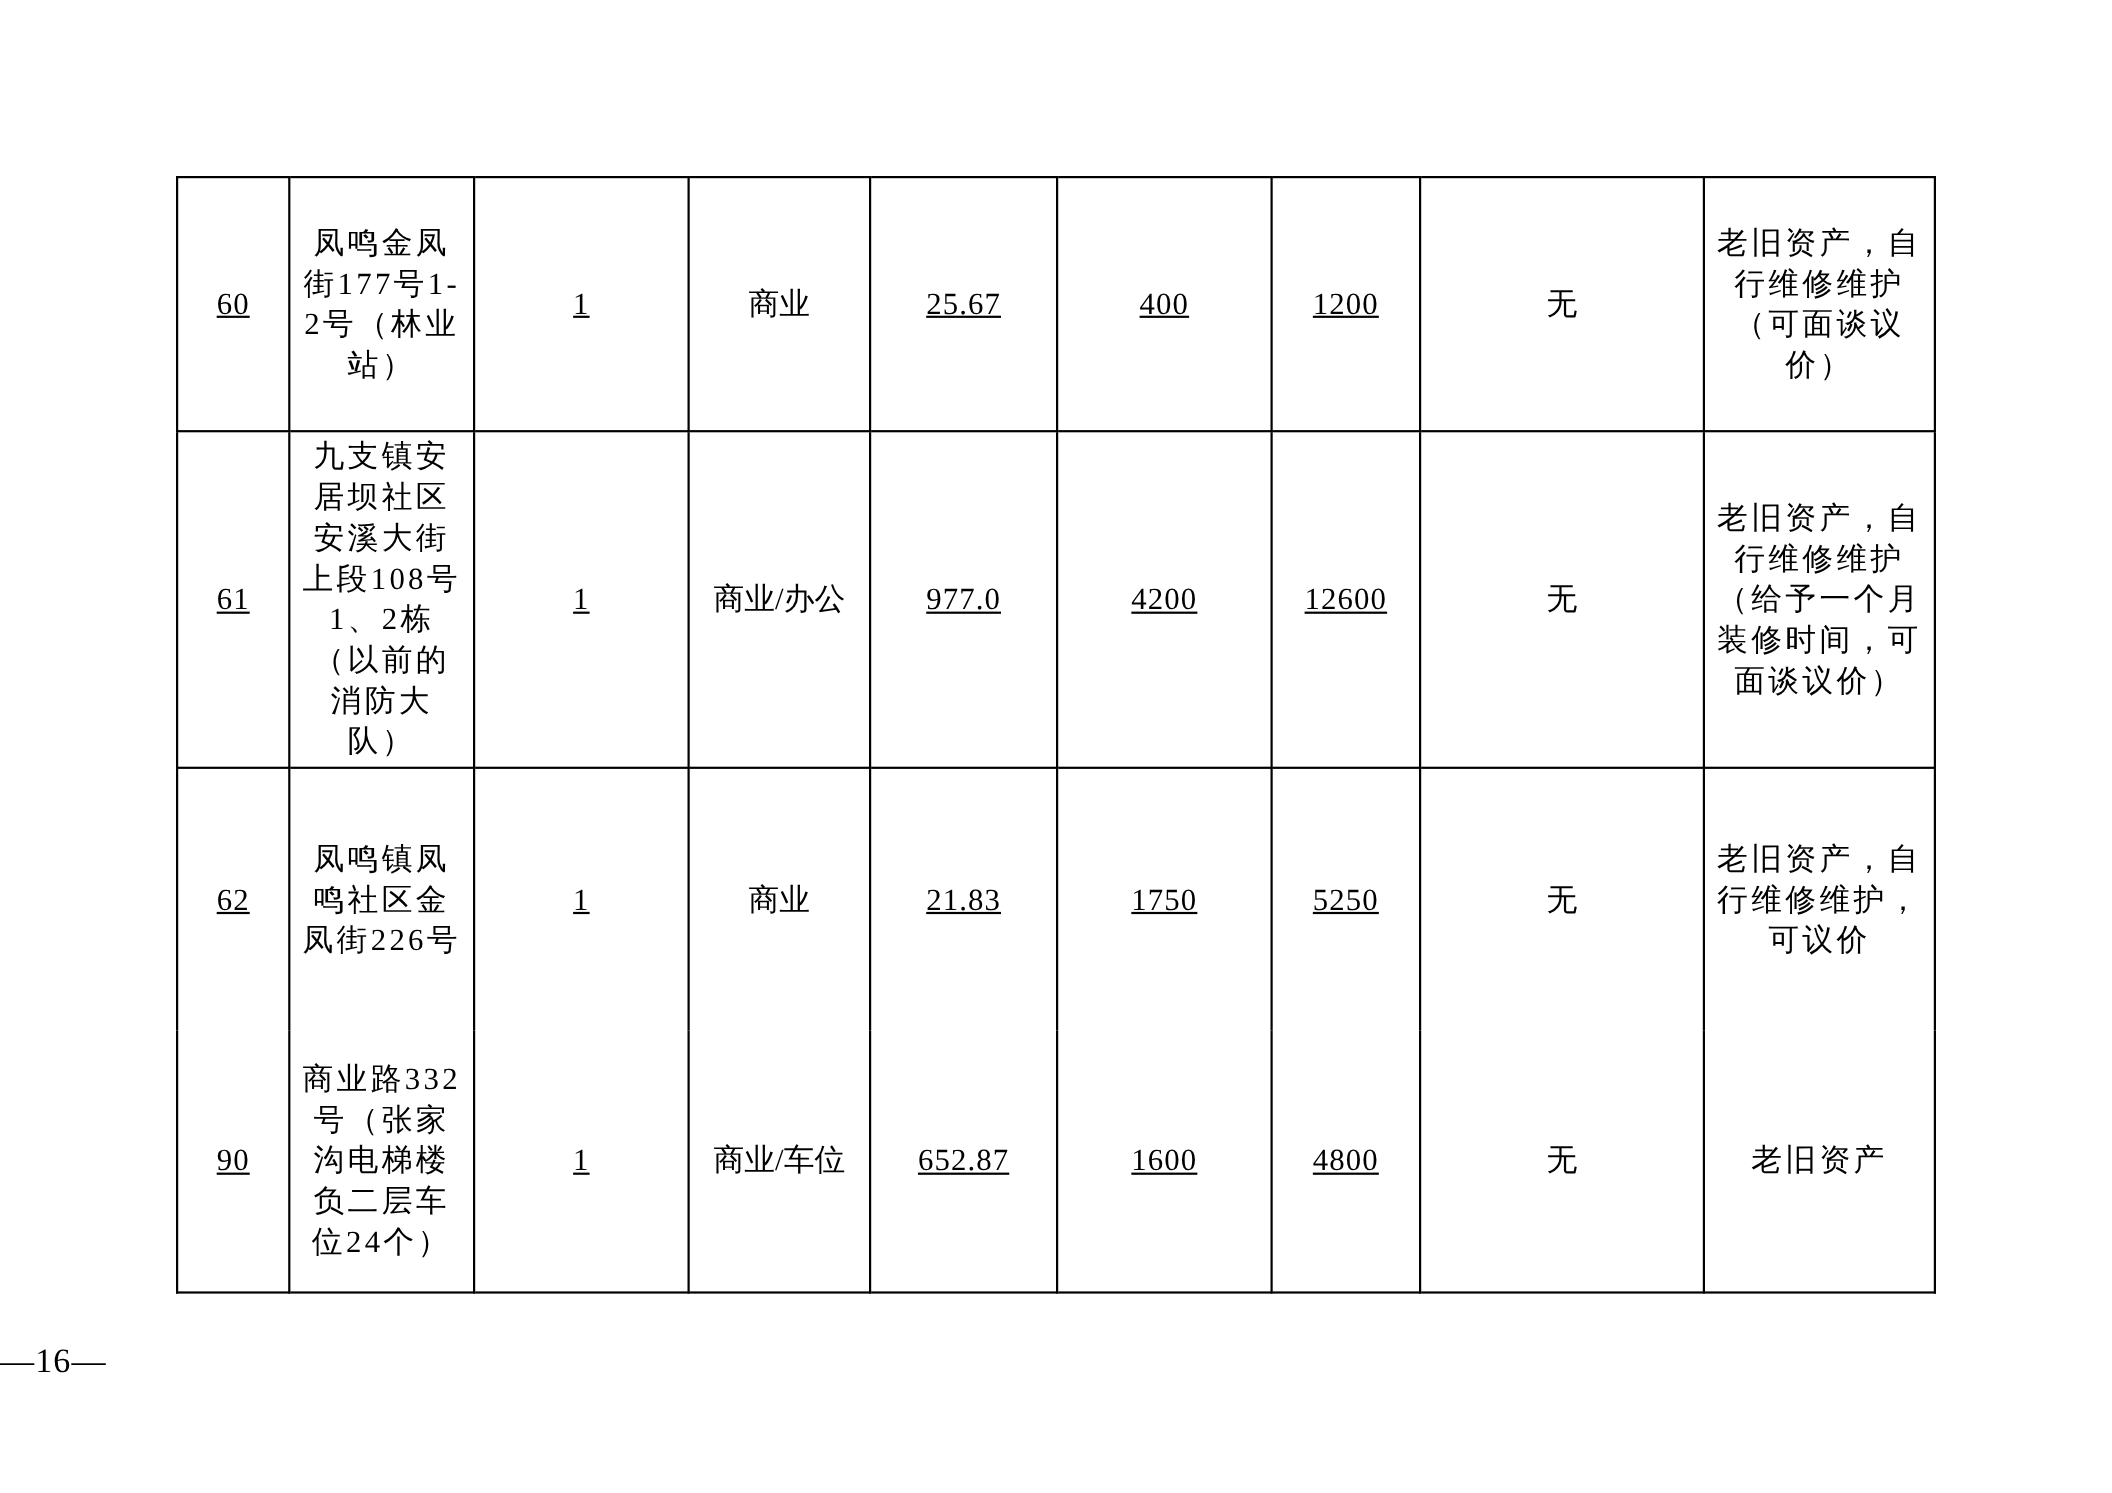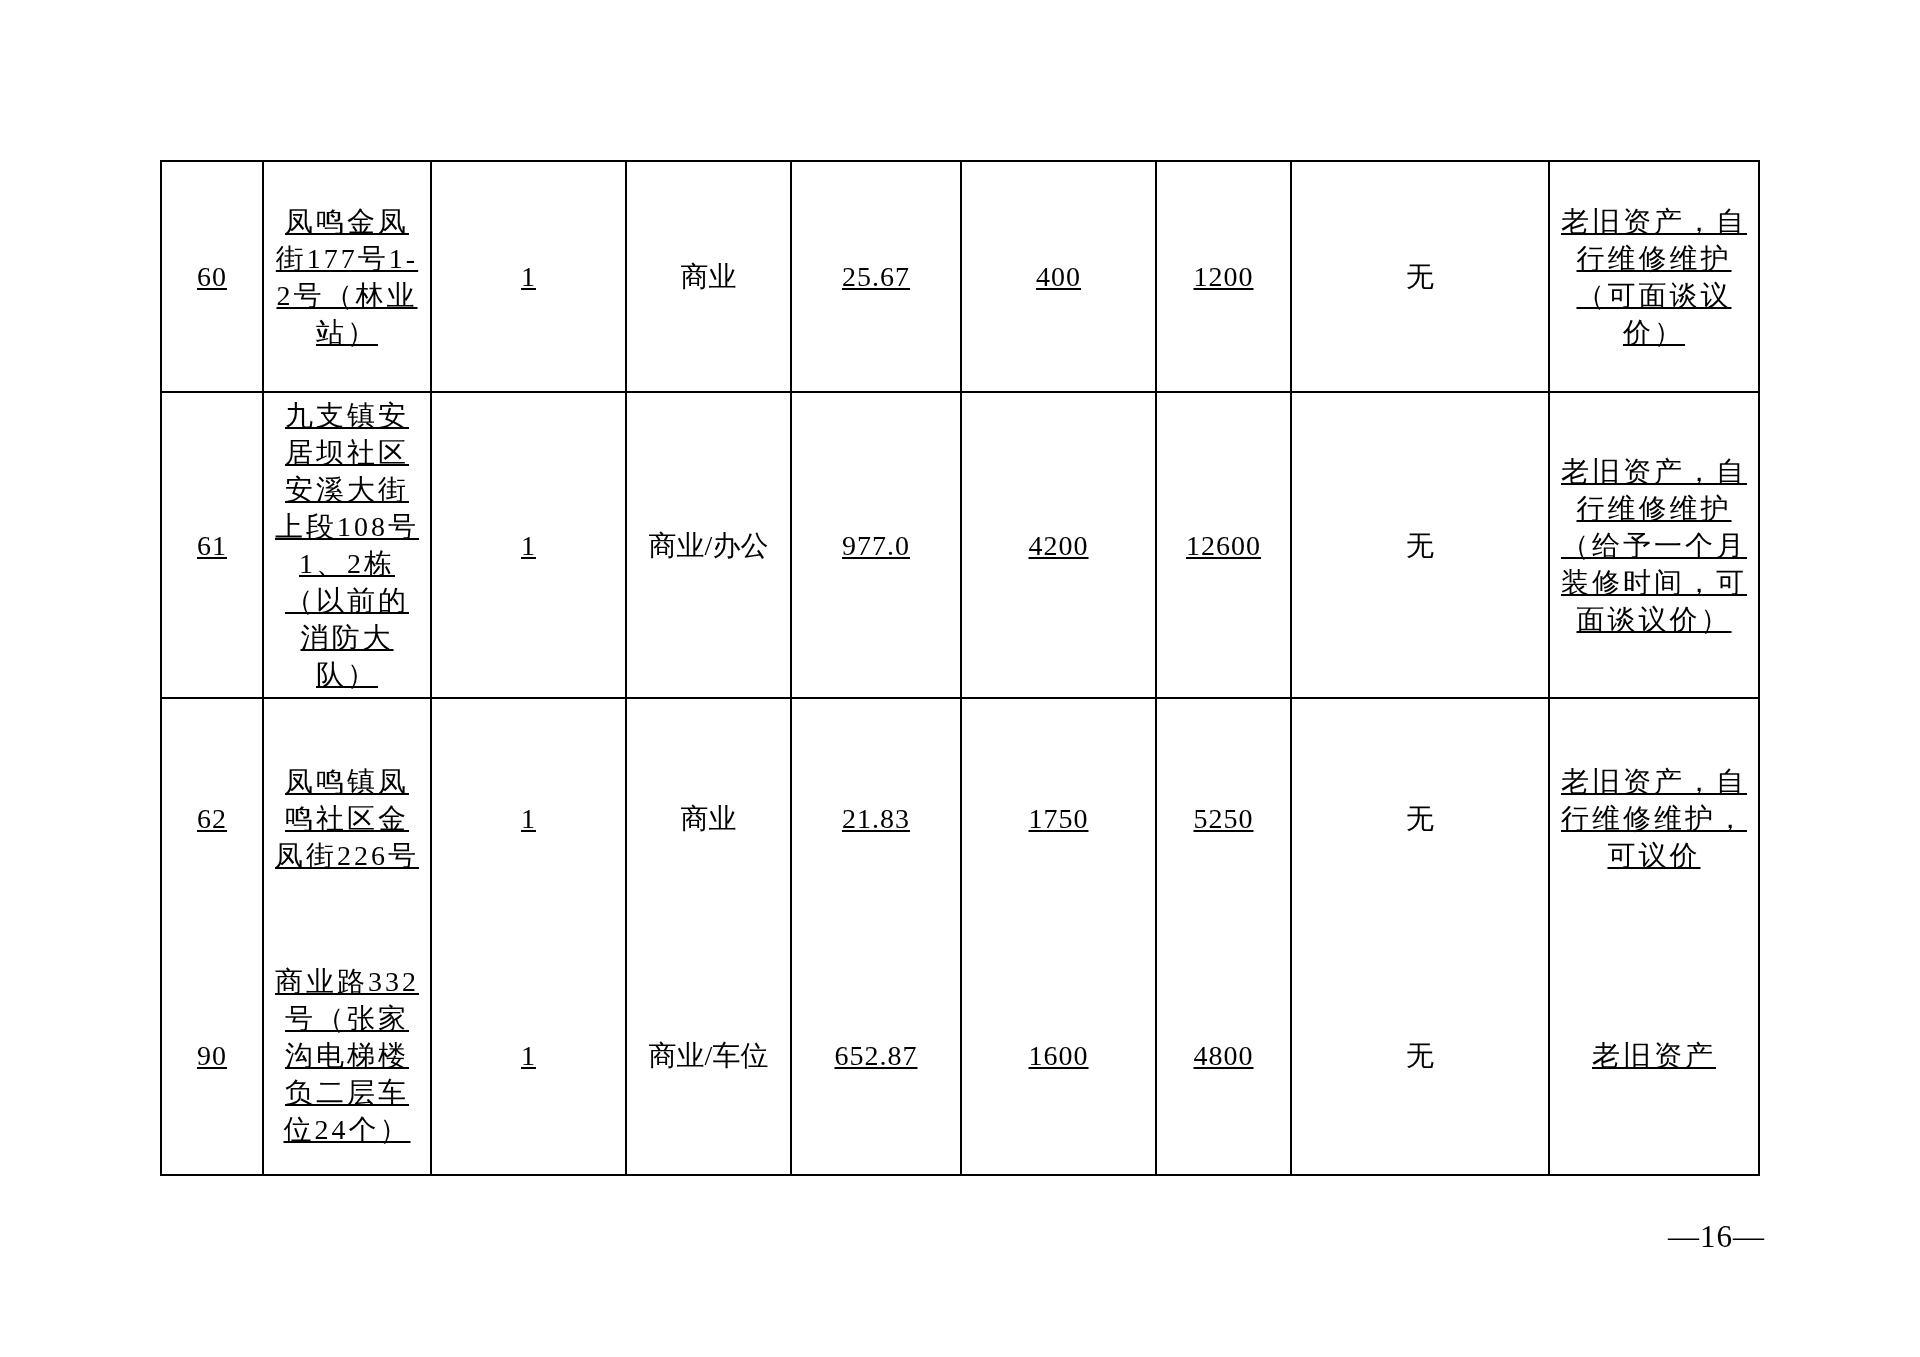--- a/index.html
+++ b/index.html
@@ -34,36 +34,34 @@
     overflow: hidden;
     word-break: break-all;
   }
   
   tr.row-62 td { border-bottom: none; margin-left: 48px; }
   tr.row-63 td { border-top: none; }
 
   td.address-cell, td.remark-cell {
     letter-spacing: 3px;
     padding: 4px 9px;
-    text-decoration: underline;
   }
   td.serial-cell, td.qty-cell, td.num-cell {
     letter-spacing: 1px;
     text-decoration: underline;
   }
   .page-number {
     position: absolute;
     left: 0;
     top: 1215px;
     width: 1737px;
-    text-align: right;
+    text-align: left;
     font-size: 31px;
     line-height: 44px;
     letter-spacing: 1px;
-    margin-left: 28px;
   }
 </style>
 </head>
 <body>
 
 <div class="page">
 
   <table class="asset-table">
     <colgroup>
       <col style="width:102px">

